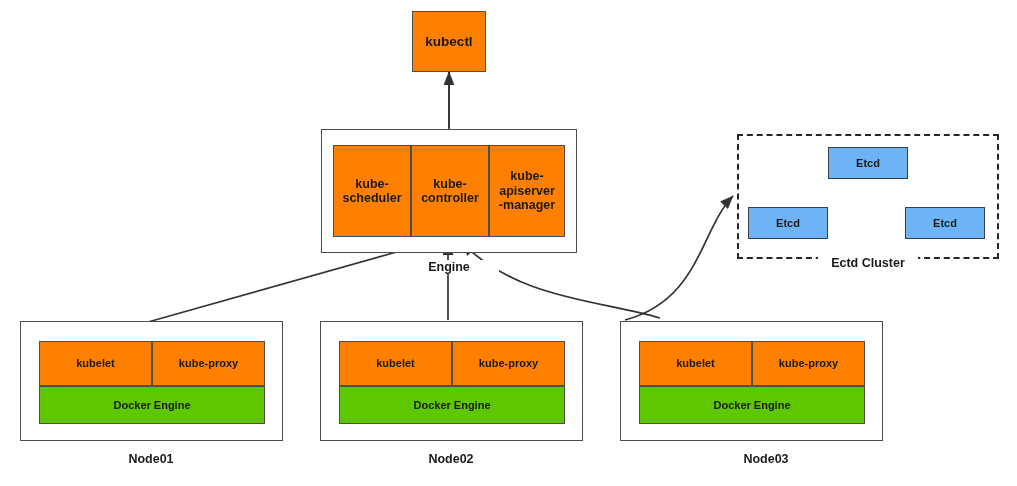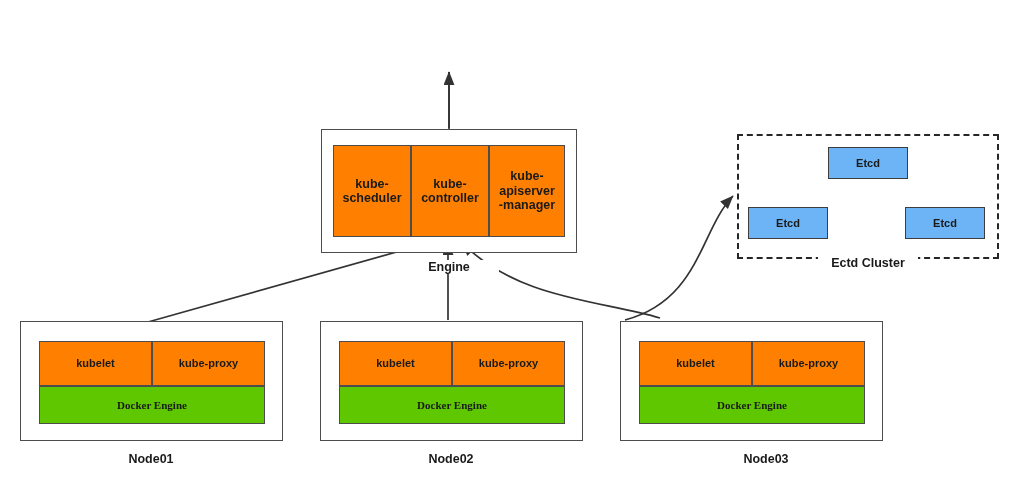--- a/index.html
+++ b/index.html
@@ -36,21 +36,20 @@
     font-weight: bold;
     line-height: 1.16;
   }
   .orange {
     background: #FF8000;
     border: 1.5px solid #4d4d4d;
   }
   .green {
     background: #5FC700;
     border: 1.5px solid #4d4d4d;
-    font-family: Liberation Serif, serif;
   }
   .blue {
     background: #6CB4F5;
     border: 1.5px solid #3d3d3d;
   }
   .shell {
     position: absolute;
     box-sizing: border-box;
     background: #ffffff;
     border: 1.5px solid #4d4d4d;
@@ -94,20 +93,23 @@
 
     <path d="M 660 318 C 600 300, 520 300, 462 243" fill="none" stroke="#333333" stroke-width="1.7" marker-end="url(#arrow)"></path>
 
     <path d="M 625 320 C 700 300, 700 230, 733 196" fill="none" stroke="#333333" stroke-width="1.7" marker-end="url(#arrow)"></path>
 
     <line x1="848" y1="178" x2="800" y2="208" stroke="#1a1a1a" stroke-width="1.6" stroke-dasharray="1.6 3.2" stroke-linecap="round"></line>
     <line x1="887" y1="178" x2="934" y2="208" stroke="#1a1a1a" stroke-width="1.6" stroke-dasharray="1.6 3.2" stroke-linecap="round"></line>
     <line x1="828" y1="223" x2="905" y2="223" stroke="#1a1a1a" stroke-width="1.6" stroke-dasharray="1.6 3.2" stroke-linecap="round"></line>
   </svg>
 
+  <div class="box orange lbl-lg" style="left:412px; top:11px; width:74px; height:61px;">
+    <span>kubectl</span>
+  </div>
 
   <div class="shell" style="left:321px; top:129px; width:256px; height:124px;"></div>
 
   <div class="box orange lbl-sm" style="left:333px; top:145px; width:78px; height:92px;">
     <span>
       <span>kube-</span><br>
       <span>scheduler</span>
     </span>
   </div>
 

